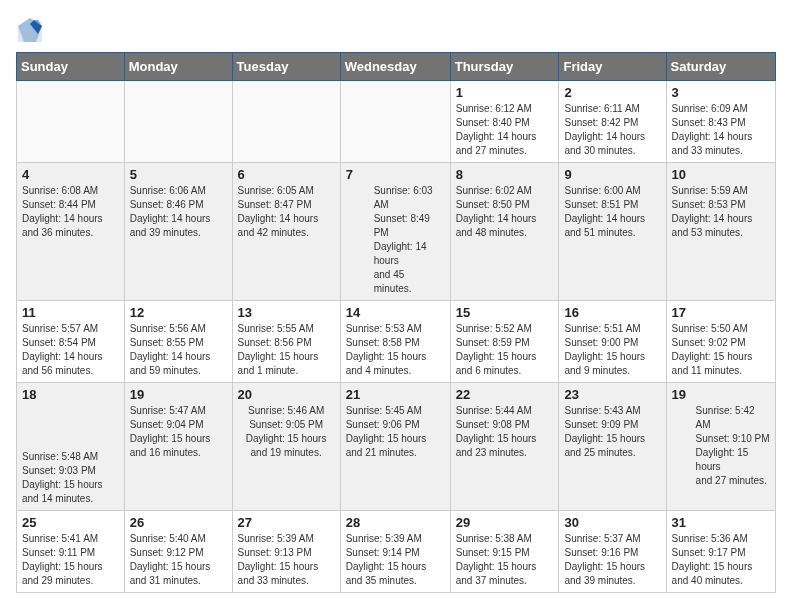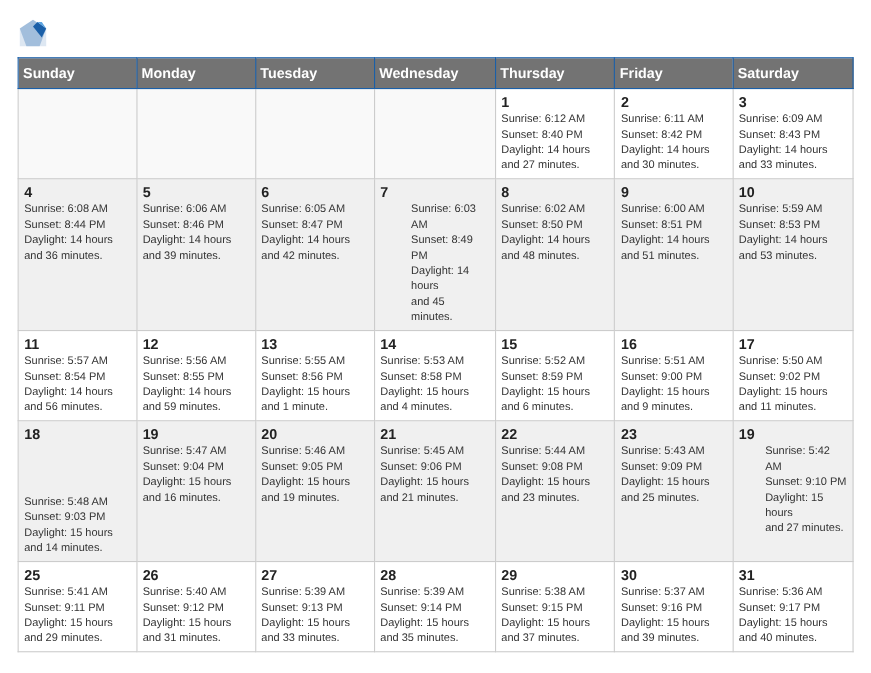--- a/index.html
+++ b/index.html
@@ -267,21 +267,21 @@
         </td>
         <td>
           <div class="day-num">19</div>
           <div class="day-info" style="white-space: pre-line;">Sunrise: 5:47 AM
 Sunset: 9:04 PM
 Daylight: 15 hours
 and 16 minutes.</div>
         </td>
         <td>
           <div class="day-num">20</div>
-          <div class="day-info" style="white-space: pre-line;">Sunrise: 5:46 AM
+          <div class="day-info" style="white-space: pre-line; text-align: center;">Sunrise: 5:46 AM
 Sunset: 9:05 PM
 Daylight: 15 hours
 and 19 minutes.</div>
         </td>
         <td>
           <div class="day-num">21</div>
           <div class="day-info" style="white-space: pre-line;">Sunrise: 5:45 AM
 Sunset: 9:06 PM
 Daylight: 15 hours
 and 21 minutes.</div>

